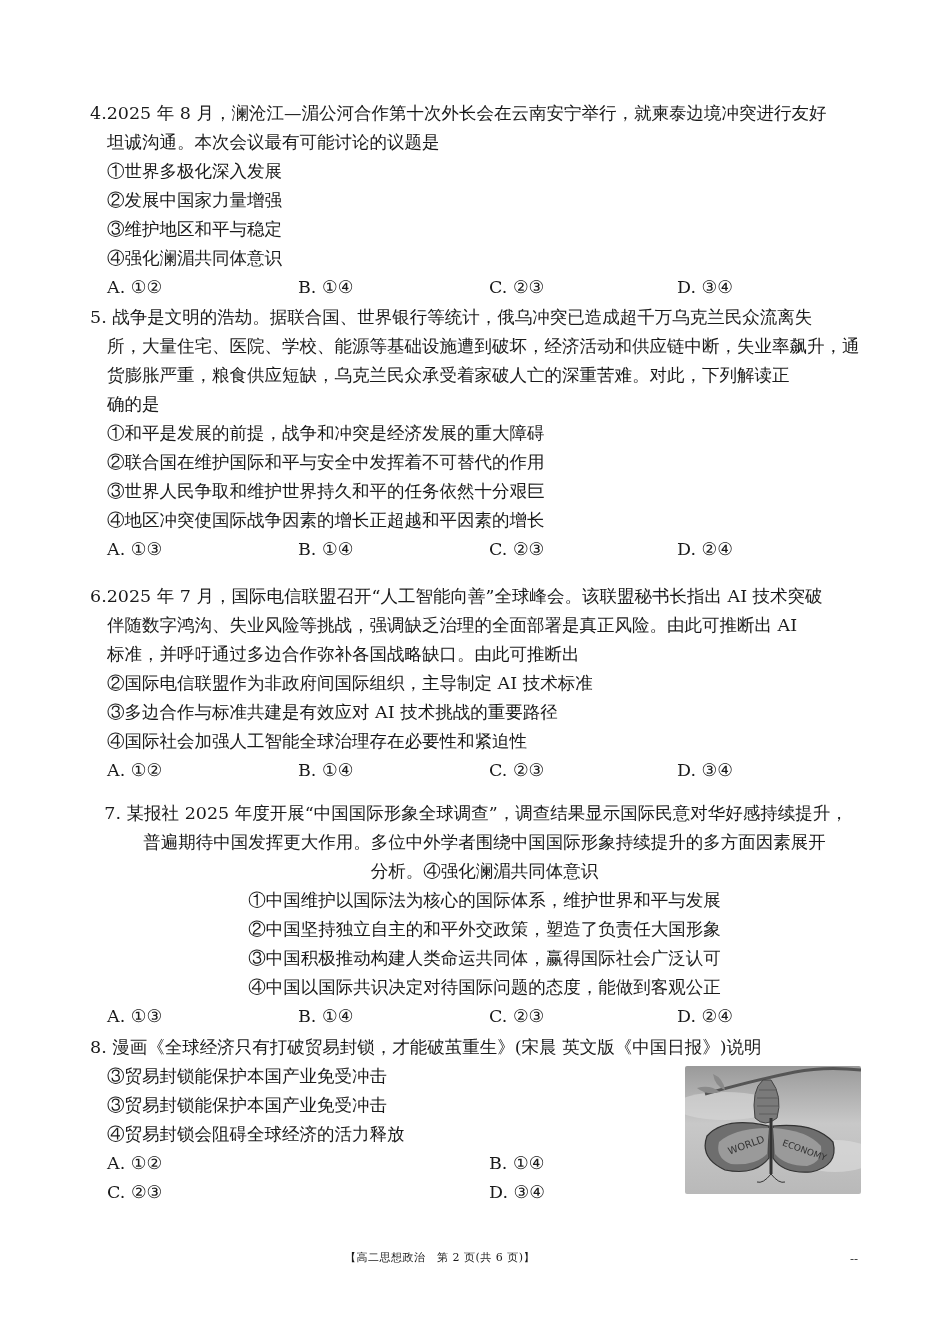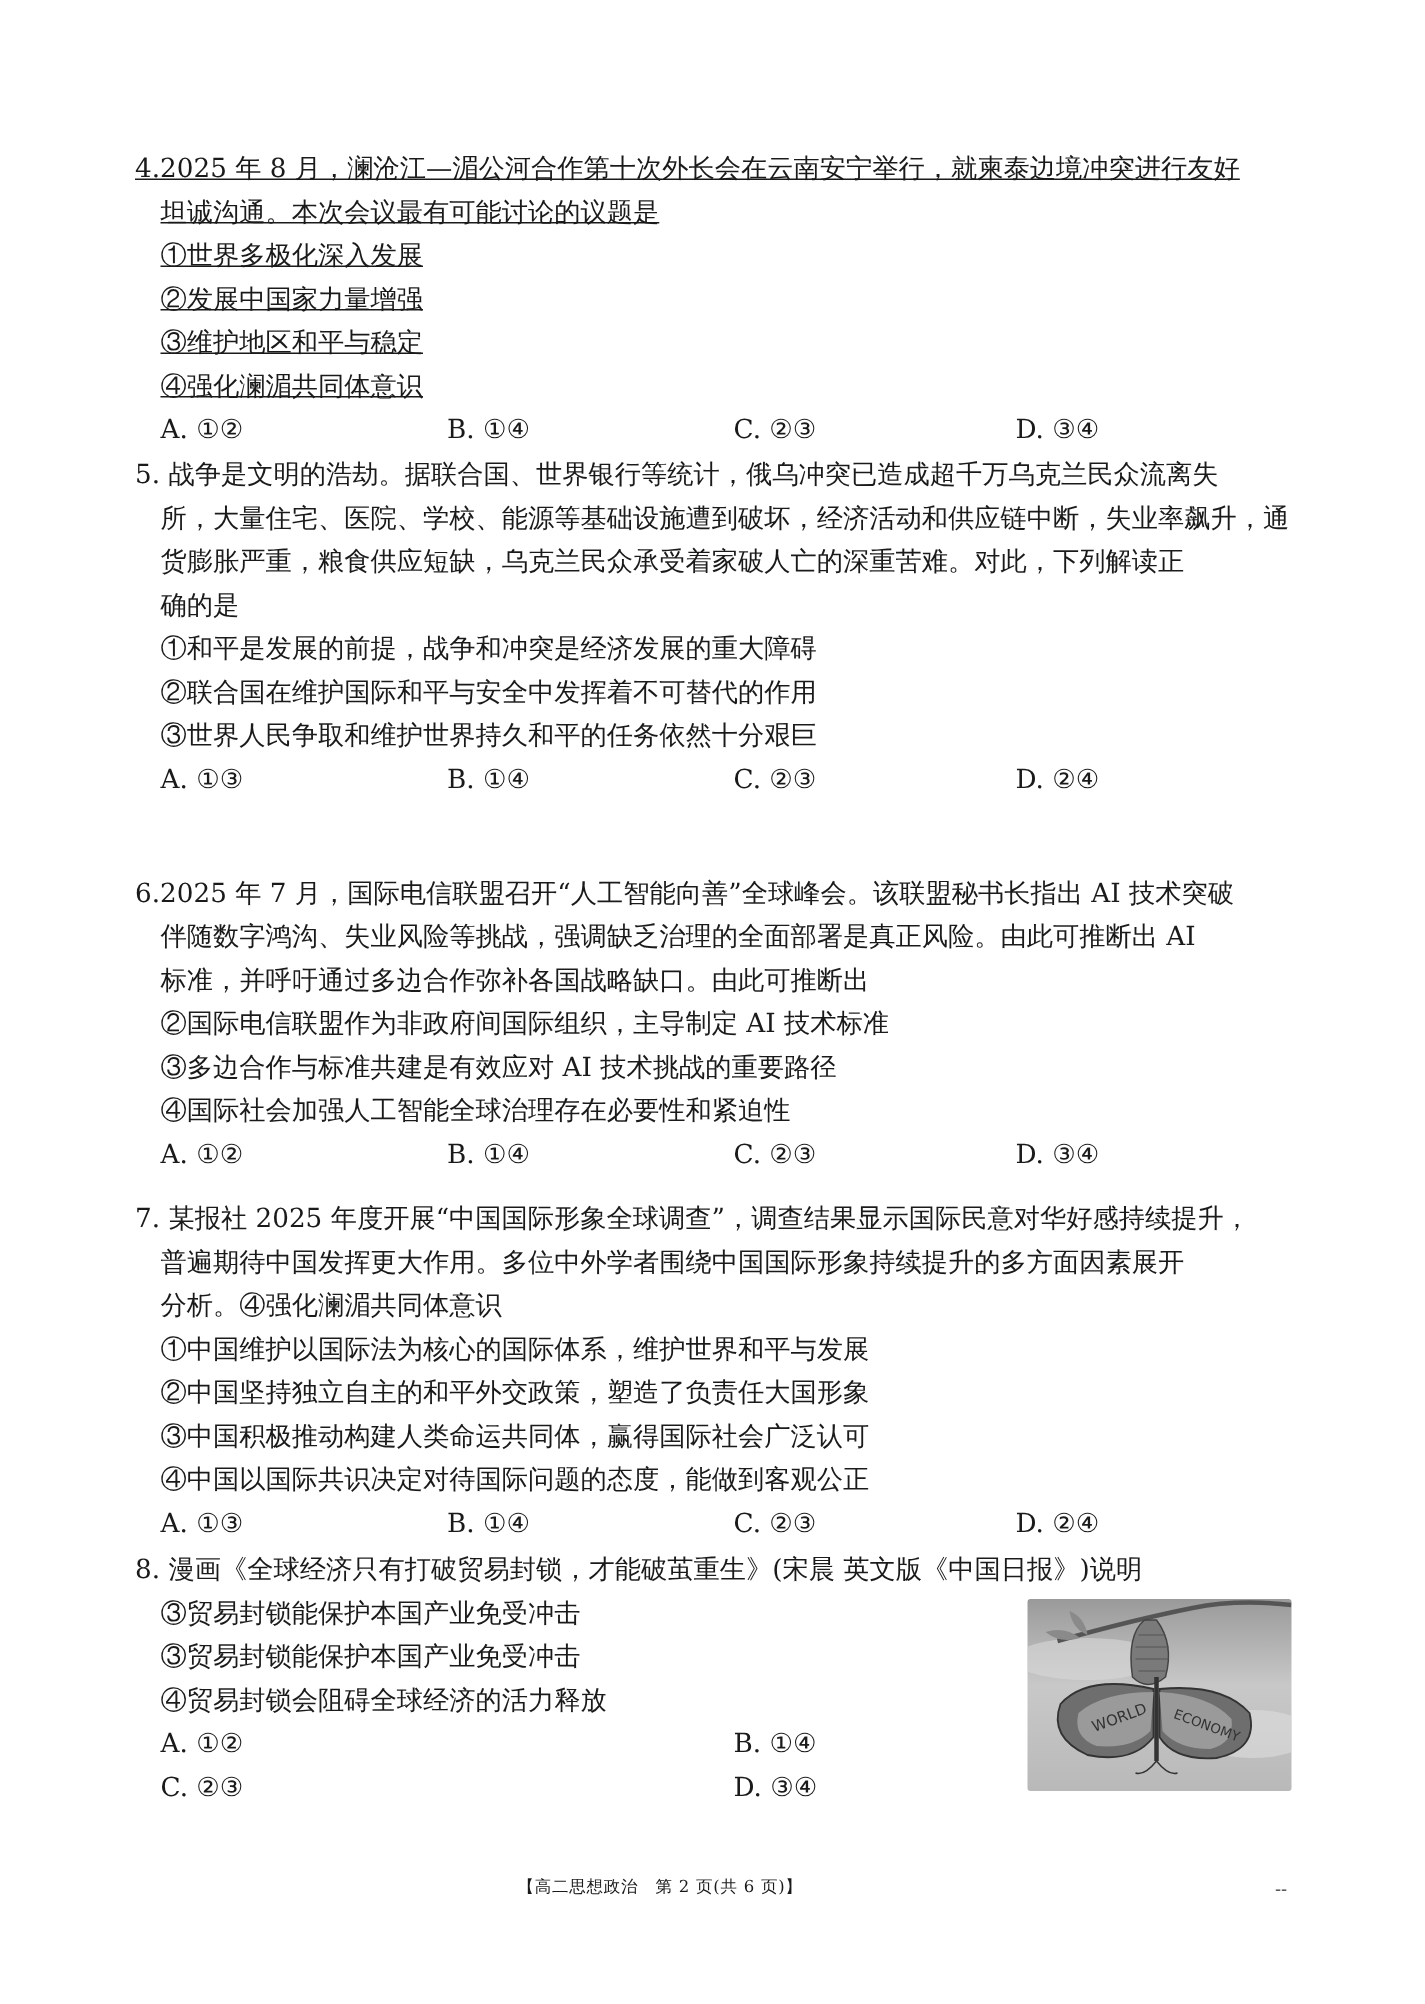--- a/index.html
+++ b/index.html
@@ -23,21 +23,21 @@
     position: absolute; top: 1250px; left: 345px; font-size: 11px;
     white-space: nowrap; letter-spacing: 0.5px;
   }
   .footer-mark { position: absolute; top: 1252px; left: 850px; font-size: 12px; color: #444; }
 </style>
 </head>
 <body>
 
 <div class="page">
 
-  <div class="q" style="top:99px;text-decoration:underline;">
+  <div class="q" style="top:99px;">
     <div class="line">4.2025 年 8 月，澜沧江—湄公河合作第十次外长会在云南安宁举行，就柬泰边境冲突进行友好</div>
     <div class="line indent">坦诚沟通。本次会议最有可能讨论的议题是</div>
     <div class="line indent">①世界多极化深入发展</div>
     <div class="line indent">②发展中国家力量增强</div>
     <div class="line indent">③维护地区和平与稳定</div>
     <div class="line indent">④强化澜湄共同体意识</div>
     <div class="choices">
       <span class="choice" style="left:17px">A. ①②</span>
       <span class="choice" style="left:208px">B. ①④</span>
       <span class="choice" style="left:399px">C. ②③</span>
@@ -46,20 +46,21 @@
   </div>
 
   <div class="q" style="top:303px;">
     <div class="line">5. 战争是文明的浩劫。据联合国、世界银行等统计，俄乌冲突已造成超千万乌克兰民众流离失</div>
     <div class="line indent">所，大量住宅、医院、学校、能源等基础设施遭到破坏，经济活动和供应链中断，失业率飙升，通</div>
     <div class="line indent">货膨胀严重，粮食供应短缺，乌克兰民众承受着家破人亡的深重苦难。对此，下列解读正</div>
     <div class="line indent">确的是</div>
     <div class="line indent">①和平是发展的前提，战争和冲突是经济发展的重大障碍</div>
     <div class="line indent">②联合国在维护国际和平与安全中发挥着不可替代的作用</div>
     <div class="line indent">③世界人民争取和维护世界持久和平的任务依然十分艰巨</div>
+    <div class="line indent">④地区冲突使国际战争因素的增长正超越和平因素的增长</div>
     <div class="choices">
       <span class="choice" style="left:17px">A. ①③</span>
       <span class="choice" style="left:208px">B. ①④</span>
       <span class="choice" style="left:399px">C. ②③</span>
       <span class="choice" style="left:587px">D. ②④</span>
     </div>
   </div>
 
   <div class="q" style="top:567px;margin-top:15px;">
     <div class="line">6.2025 年 7 月，国际电信联盟召开“人工智能向善”全球峰会。该联盟秘书长指出 AI 技术突破</div>
@@ -69,21 +70,21 @@
     <div class="line indent">③多边合作与标准共建是有效应对 AI 技术挑战的重要路径</div>
     <div class="line indent">④国际社会加强人工智能全球治理存在必要性和紧迫性</div>
     <div class="choices">
       <span class="choice" style="left:17px">A. ①②</span>
       <span class="choice" style="left:208px">B. ①④</span>
       <span class="choice" style="left:399px">C. ②③</span>
       <span class="choice" style="left:587px">D. ③④</span>
     </div>
   </div>
 
-  <div class="q" style="top:799px;">
+  <div class="q" style="top:799px;text-align:center;">
     <div class="line">7. 某报社 2025 年度开展“中国国际形象全球调查”，调查结果显示国际民意对华好感持续提升，</div>
     <div class="line indent">普遍期待中国发挥更大作用。多位中外学者围绕中国国际形象持续提升的多方面因素展开</div>
     <div class="line indent">分析。④强化澜湄共同体意识</div>
     <div class="line indent">①中国维护以国际法为核心的国际体系，维护世界和平与发展</div>
     <div class="line indent">②中国坚持独立自主的和平外交政策，塑造了负责任大国形象</div>
     <div class="line indent">③中国积极推动构建人类命运共同体，赢得国际社会广泛认可</div>
     <div class="line indent">④中国以国际共识决定对待国际问题的态度，能做到客观公正</div>
     <div class="choices">
       <span class="choice" style="left:17px">A. ①③</span>
       <span class="choice" style="left:208px">B. ①④</span>

